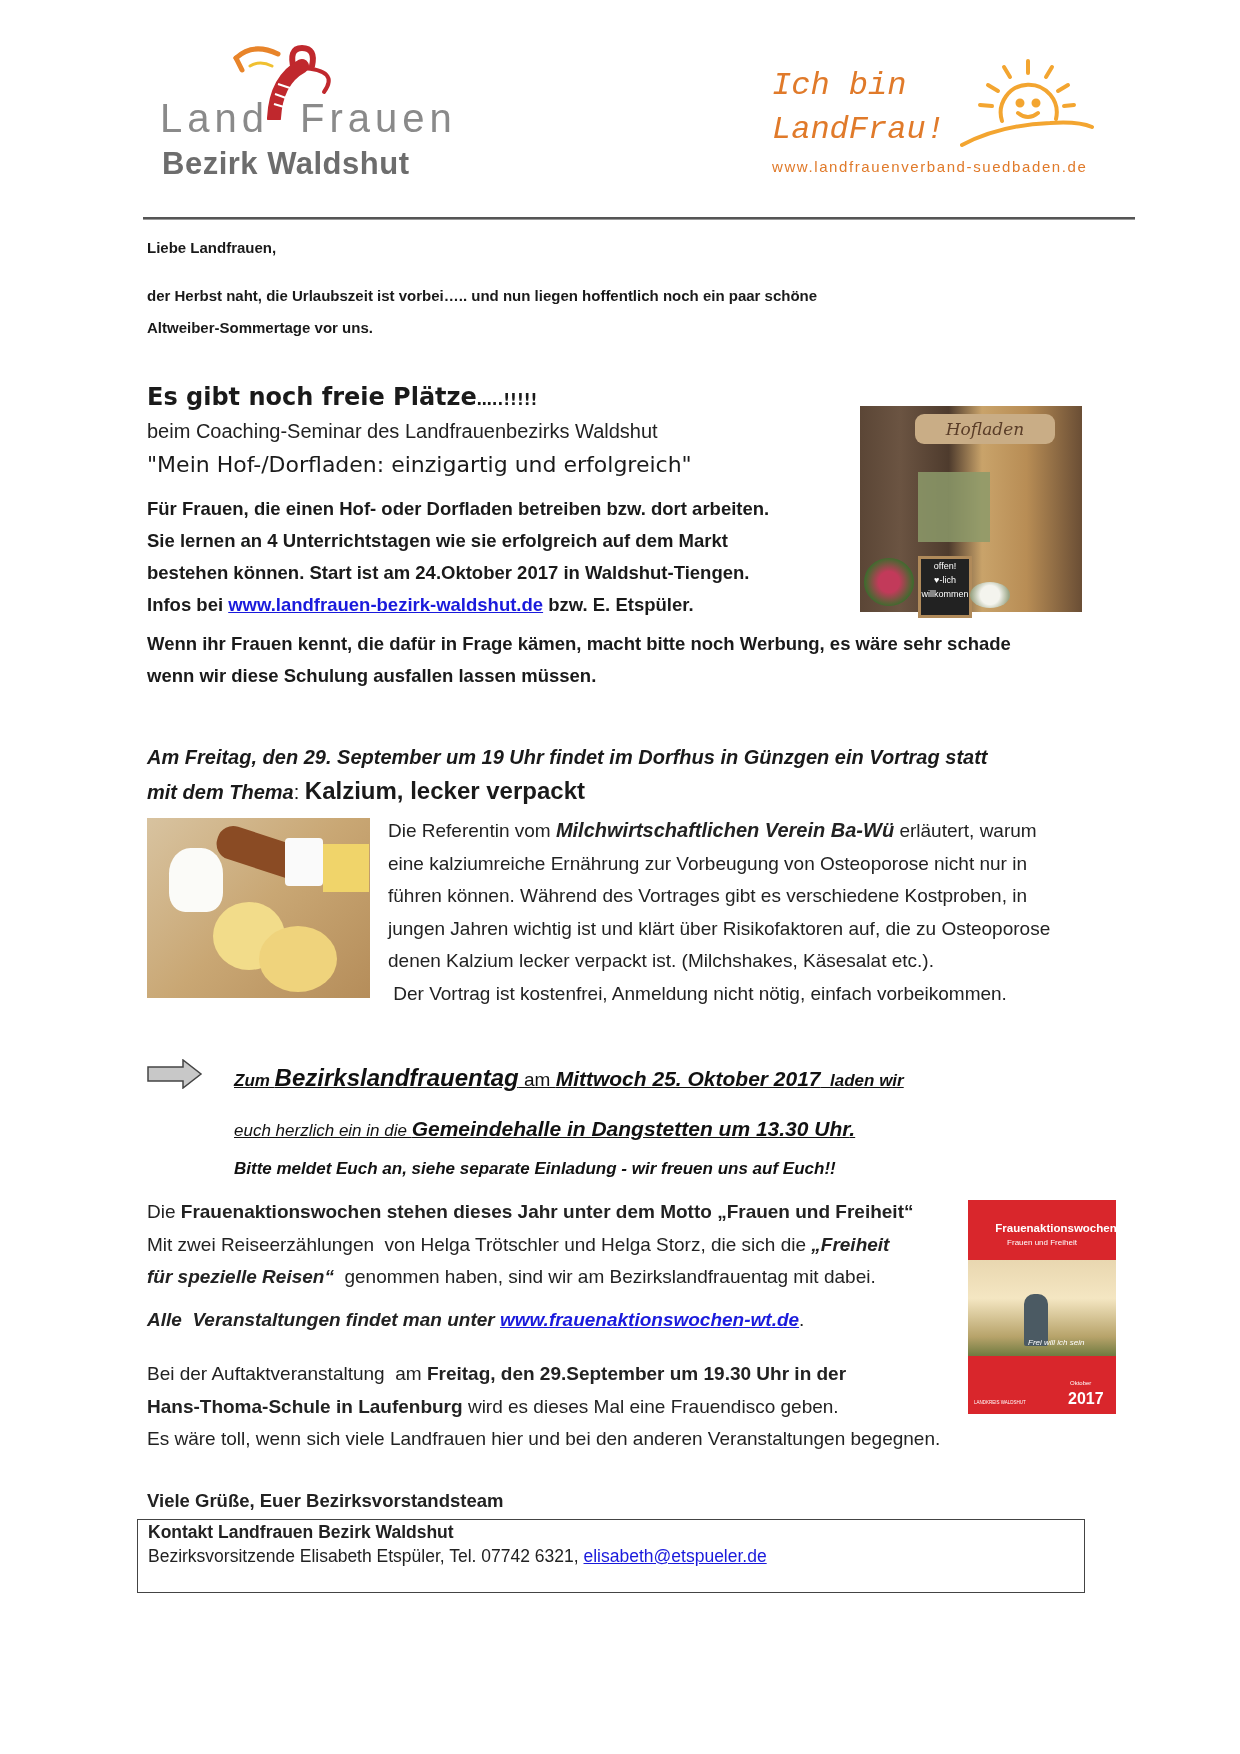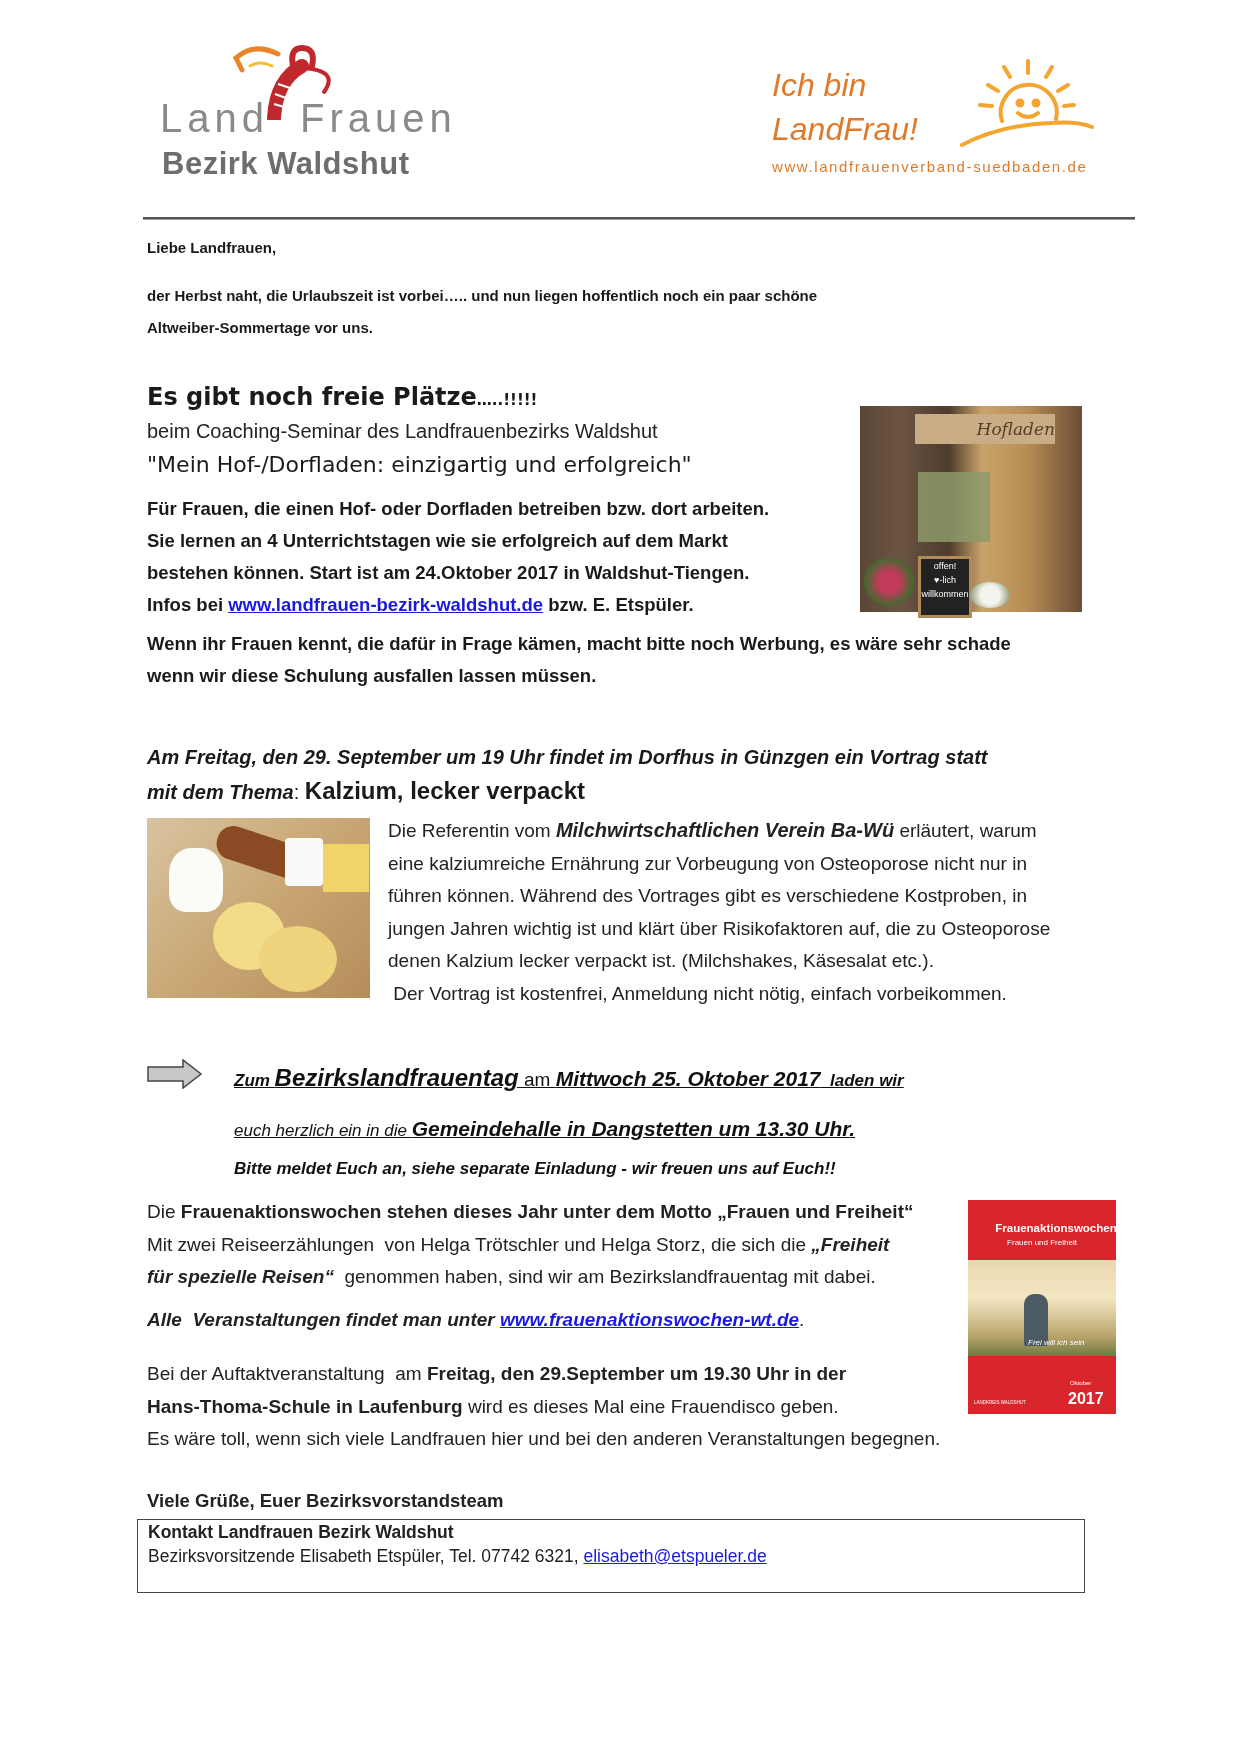--- a/index.html
+++ b/index.html
@@ -8,21 +8,21 @@
   .abs { position:absolute; }
   .b { font-weight:bold; }
   .i { font-style:italic; }
   a, .link { color:#1a1adc; text-decoration:underline; }
 
   
   #logo-left { left:160px; top:40px; width:300px; height:150px; }
   .lf-word { font-size:40px; color:#8a8a8a; letter-spacing:5px; position:absolute; top:56px; }
   .lf-bez { font-size:31px; color:#6d6d6d; font-weight:bold; position:absolute; left:2px; top:106px; letter-spacing:0.5px; }
   #logo-right { left:770px; top:55px; width:330px; height:130px; }
-  .ichbin { font-family:Liberation Sans, sans-serif; font-style:italic; color:#e07a2a; font-size:32px; position:absolute; }
+  .ichbin { font-family:Liberation Mono, monospace; font-style:italic; color:#e07a2a; font-size:32px; position:absolute; }
   .url-orange { color:#e07a2a; font-size:15px; letter-spacing:1.6px; position:absolute; left:2px; top:103px; }
 
   #hr-top { left:143px; top:217px; width:992px; height:0; border-top:2px solid #555; border-bottom:1px solid #999; }
 
   .txt { font-size:15px; line-height:32px; }
 
   #sec-intro { left:147px; top:232px; width:900px; }
   #sec-intro p { margin:0; }
 
   #sec-seminar { left:147px; top:380px; width:960px; }
@@ -119,21 +119,21 @@
       <span>Infos bei </span><a class="link">www.landfrauen-bezirk-waldshut.de</a><span> bzw. E. Etspüler.</span>
     </div>
   </div>
   <div class="sem-note">
     <div>Wenn ihr Frauen kennt, die dafür in Frage kämen, macht bitte noch Werbung, es wäre sehr schade</div>
     <div>wenn wir diese Schulung ausfallen lassen müssen.</div>
   </div>
 </div>
 
 <div id="img-hofladen" class="abs" style="background:linear-gradient(90deg,#5b4636 0%,#6b5442 18%,#4e3b2d 40%,#c9a36a 55%,#b88d55 75%,#6a4e35 100%);">
-  <div class="abs" style="left:55px;top:8px;width:140px;height:30px;background:#c9ad86;border-radius:1px;font-family:'DejaVu Serif',serif;font-style:italic;font-size:17px;color:#5a3d28;text-align:right;line-height:30px">Hofladen</div>
+  <div class="abs" style="left:55px;top:8px;width:140px;height:30px;background:#c9ad86;border-radius:9px;font-family:'DejaVu Serif',serif;font-style:italic;font-size:17px;color:#5a3d28;text-align:center;line-height:30px">Hofladen</div>
   <div class="abs" style="left:58px;top:66px;width:72px;height:70px;background:#8c9a6a;opacity:.85"></div>
   <div class="abs" style="left:58px;top:150px;width:48px;height:56px;background:#222;border:3px solid #b08a5a;color:#fff;font-size:9px;line-height:14px;text-align:center">
     <div>offen!</div>
     <div>♥-lich</div>
     <div>willkommen</div>
   </div>
   <div class="abs" style="left:4px;top:152px;width:50px;height:48px;background:radial-gradient(circle,#c23a5a 30%,#3f6b2e 70%);border-radius:50%"></div>
   <div class="abs" style="left:110px;top:176px;width:40px;height:26px;background:radial-gradient(circle,#f4f4ee 40%,#9aa585 80%);border-radius:50%"></div>
 </div>
 

